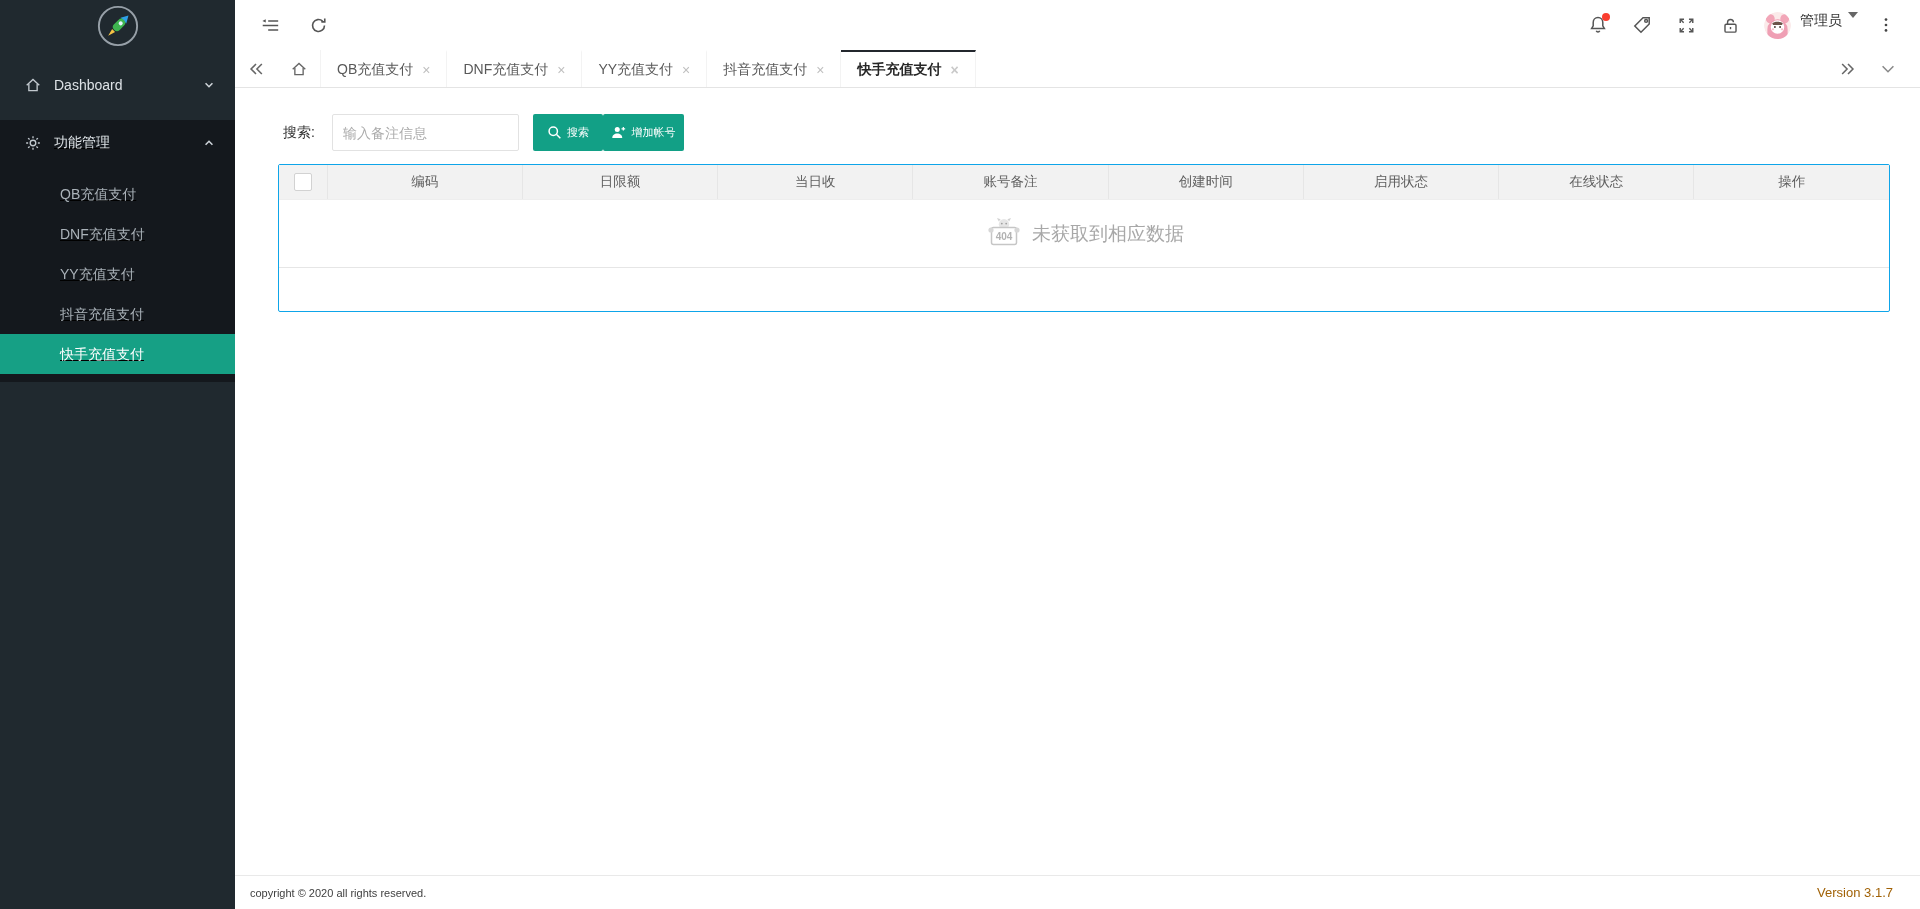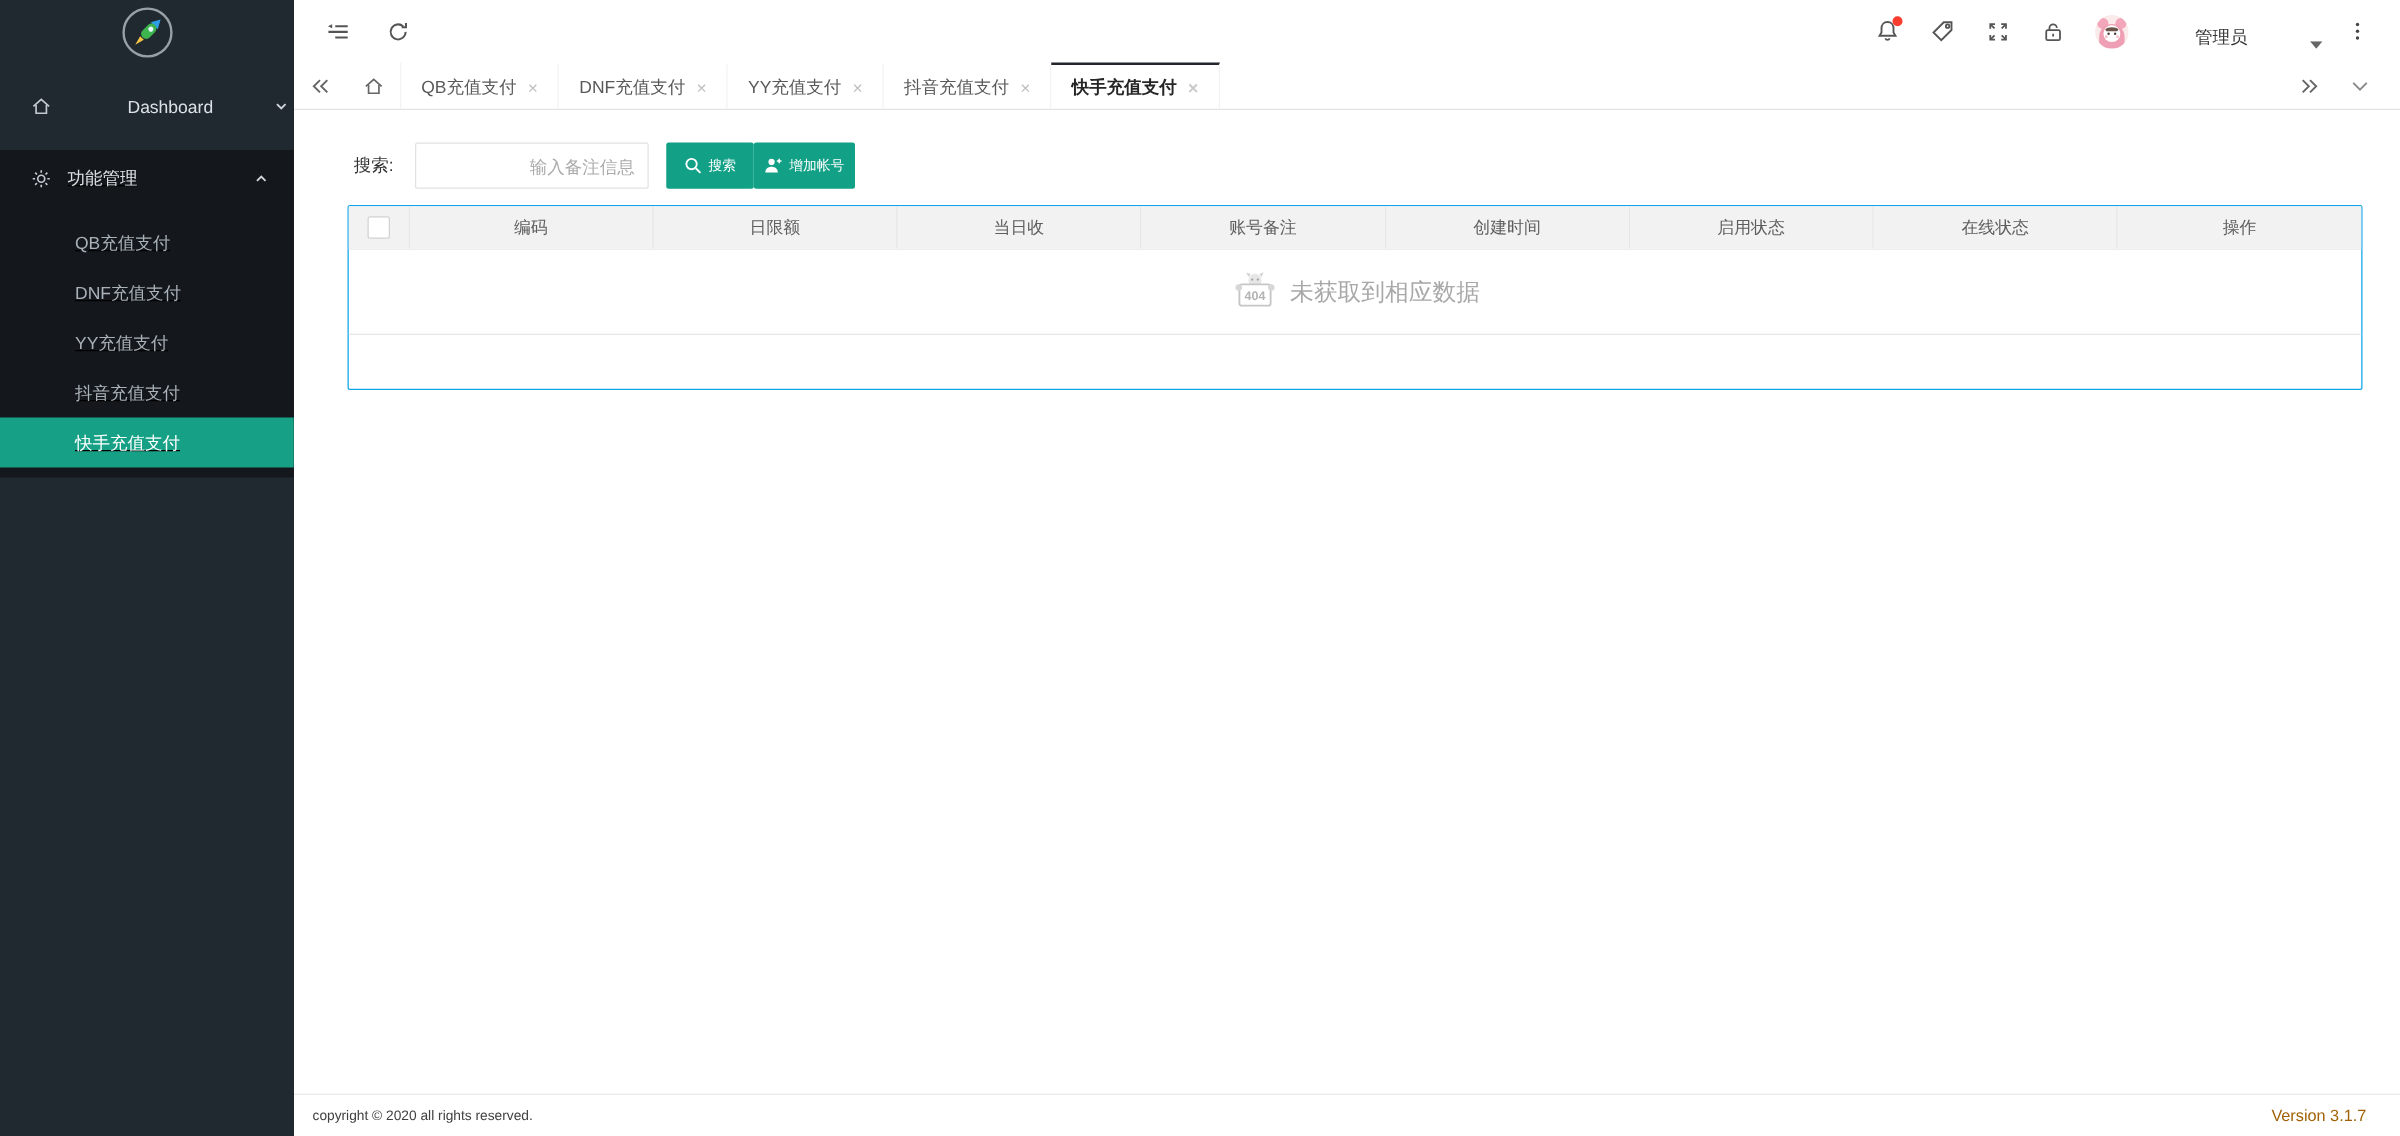--- a/index.html
+++ b/index.html
@@ -8,21 +8,21 @@
 
   
   .sidebar { position:fixed; left:0; top:0; width:235px; height:909px;
     background:#20292f; z-index:10; }
   .logo-bar { height:52px; display:flex; align-items:center; justify-content:center; }
   .menu-item { height:46px; display:flex; align-items:center; padding:0 20px 0 24px;
     color:#dde2e6; font-size:14px; cursor:pointer; }
   .menu-item .mi-icon { width:18px; height:18px; margin-right:12px; color:#c2c9cf; flex:none; }
   .menu-item .mi-label { flex:1; }
   .menu-item .mi-caret { width:12px; height:12px; color:#cfd5da; flex:none; }
-  .menu-item.dashboard { margin-top:10px;gap:48px; }
+  .menu-item.dashboard { margin-top:10px; }
   .menu-block { margin-top:12px; background:#14181d; padding-bottom:8px;text-decoration:underline; }
   .submenu { padding-top:8px; }
   .submenu-item { height:40px; line-height:40px; padding-left:60px; font-size:14px;
     color:#aab2b9; cursor:pointer; }
   .submenu-item.active { background:#16a085; color:#fff; }
 
   
   .main { position:absolute; left:235px; top:0; right:0; bottom:0; background:#fff; }
 
   
@@ -30,21 +30,21 @@
     background:#fff; }
   .tb-btn { width:34px; height:34px; display:flex; align-items:center; justify-content:center;
     color:#555; cursor:pointer; }
   .tb-btn + .tb-btn { margin-left:14px; }
   .tb-spacer { flex:1; }
   .tb-right { display:flex; align-items:center; }
   .tb-icon { position:relative; width:36px; height:34px; display:flex; align-items:center;
     justify-content:center; color:#555; cursor:pointer; margin-left:8px; }
   .badge-dot { position:absolute; top:5px; right:6px; width:8px; height:8px;
     border-radius:50%; background:#fa3d2f; }
-  .user-chip { display:flex; align-items:flex-end; margin-left:16px; cursor:pointer;gap:44px; }
+  .user-chip { display:flex; align-items:flex-start; margin-left:16px; cursor:pointer; }
   .avatar { width:27px; height:27px; border-radius:50%; overflow:hidden; flex:none; }
   .user-name { font-size:14px; color:#333; margin:0 6px 0 9px; }
   .more-btn { margin-left:10px; }
 
   
   .tabbar { height:38px; display:flex; align-items:stretch; border-bottom:1px solid #e4e4e4;
     background:#fff; }
   .tab-nav-btn { width:42px; display:flex; align-items:center; justify-content:center;
     color:#666; cursor:pointer; }
   .tab-home { width:44px; display:flex; align-items:center; justify-content:center;
@@ -57,21 +57,21 @@
   .tab.active .close { color:#c9c9c9; }
   .tabbar-right { display:flex; align-items:center; padding-right:12px; }
   .tabbar-right .tab-nav-btn { width:40px; }
 
   
   .content { padding:0 30px; }
   .search-row { display:flex; align-items:center; margin:26px 0 13px 18px; }
   .search-label { font-size:14px; color:#333; margin-right:17px; }
   .search-input { width:187px; height:37px; border:1px solid #e2e2e2; border-radius:2px;
     padding:0 10px; font-size:14px; color:#333; outline:none;
-    font-family:"Liberation Sans","DejaVu Sans",sans-serif;text-align:right; }
+    font-family:"Liberation Sans","DejaVu Sans",sans-serif; }
   .search-input::placeholder { color:#ababab; }
   .btn { height:37px; display:inline-flex; align-items:center; justify-content:center;
     background:#12a086; color:#fff; border:none; border-radius:2px; font-size:11px;
     cursor:pointer; font-family:"Liberation Sans","DejaVu Sans",sans-serif; }
   .btn svg { margin-right:5px; }
   .btn-search { width:70px; margin-left:14px; }
   .btn-add { width:81px; }
 
   
   .table-card { border:1px solid #0ea5e9; border-radius:2px;margin-left:13px; }

